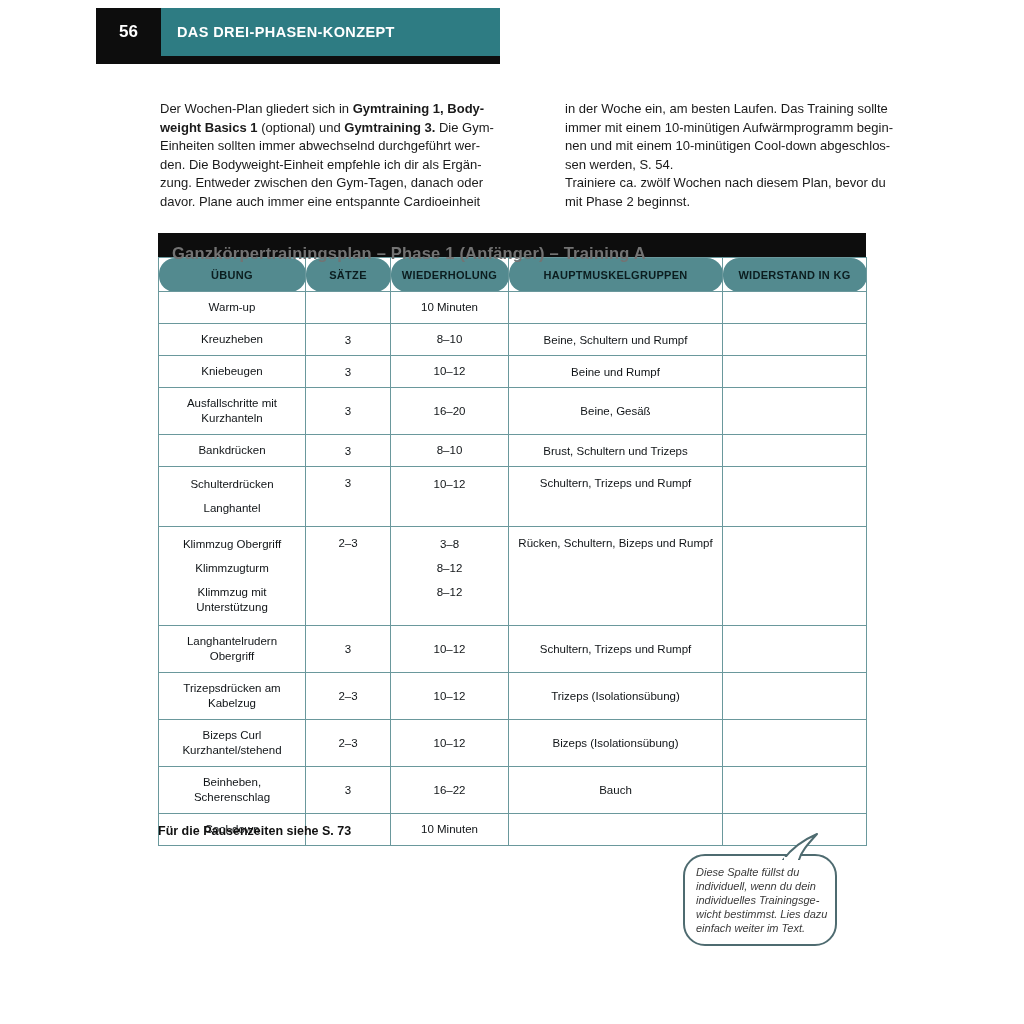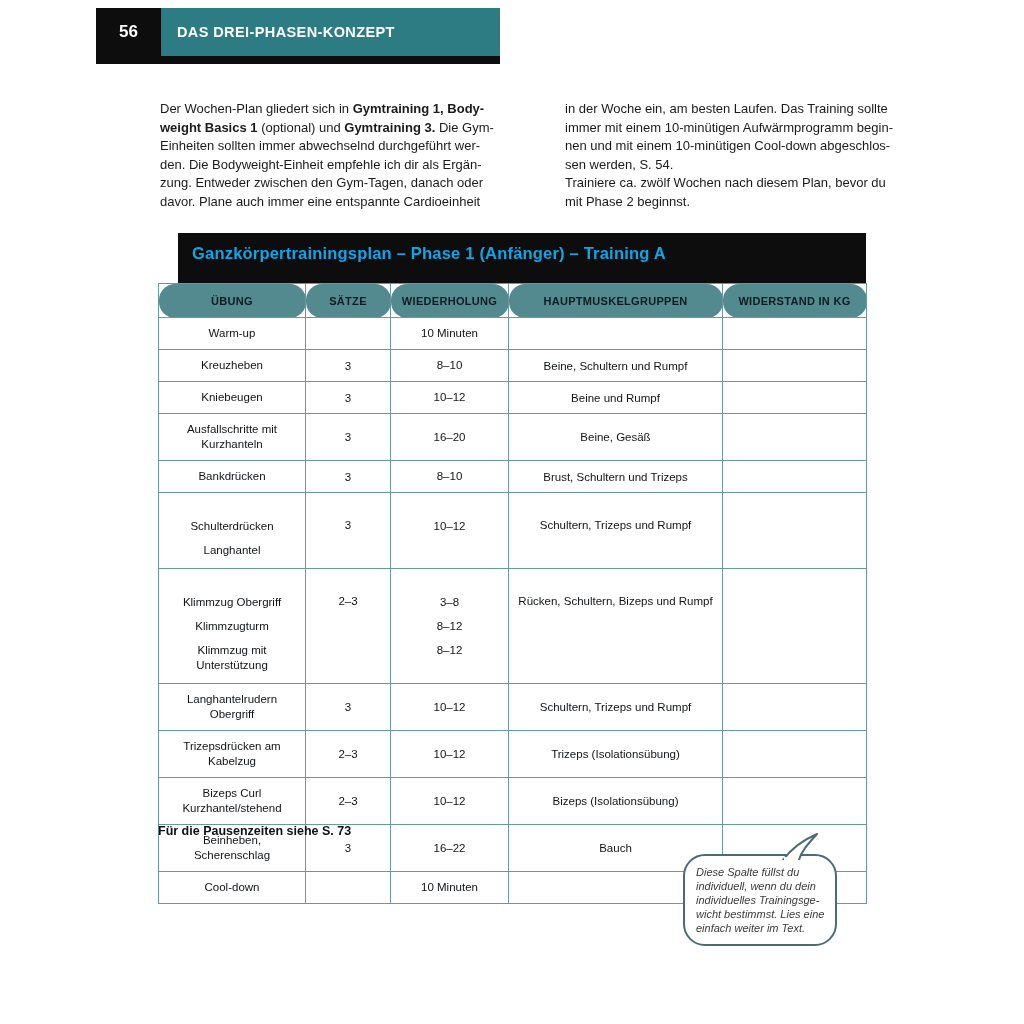--- a/index.html
+++ b/index.html
@@ -22,26 +22,26 @@
 
   
   .col{position:absolute;top:100px;font-size:13px;line-height:18.5px;color:var(--ink);}
   .col-left{left:160px;width:342px;}
   .col-right{left:521px;width:350px;margin-left:44px;}
   .line{white-space:nowrap;}
   .b{font-weight:bold;}
 
   
   .plan{position:absolute;left:158px;top:233px;width:708px;}
-  .plan-title{background:var(--black);color:#0ea5e9;font-weight:bold;font-size:16.5px;height:50px;line-height:40px;padding-left:14px;letter-spacing:0.2px;margin-left:20px;}
+  .plan-title{background:var(--black);color:#737373;font-weight:bold;font-size:16.5px;height:24px;line-height:40px;padding-left:14px;letter-spacing:0.2px;}
   table{width:708px;border-collapse:collapse;table-layout:fixed;}
   th,td{border:1px solid var(--border);text-align:center;vertical-align:middle;font-size:11.5px;color:#101417;padding:8px 5px;}
   thead th{background:var(--table_header);color:#0b1d1f;font-size:11px;font-weight:bold;letter-spacing:0.3px;height:34px;padding:4px 3px;border-radius:16px;}
   .cell-line{white-space:pre-line;line-height:15px;}
-  tr.spaced td{vertical-align:top;padding-top:26px;padding-bottom:10px;}
+  tr.spaced td{vertical-align:top;padding-top:10px;padding-bottom:10px;}
   tr.spaced .cell-line{margin-bottom:9px;}
   tr.spaced .cell-line:last-child{margin-bottom:0;}
 
   
   .footnote{position:absolute;left:158px;top:824px;font-weight:bold;font-size:12.5px;color:#111;}
 
   
   .bubble{position:absolute;left:683px;top:854px;width:154px;background:#ffffff;border:2px solid #4e6b70;border-radius:22px;padding:9px 11px;font-size:11px;line-height:14px;font-style:italic;color:#3a3a3a;}
   .bubble .line{white-space:nowrap;}
   .bubble-tail{position:absolute;right:14px;top:-23px;width:44px;height:27px;}
@@ -245,18 +245,18 @@
 
   <div class="bubble">
     <svg class="bubble-tail" viewBox="0 0 44 27">
       <path d="M6 27 C 14 16, 26 7, 40 1 C 30 12, 24 19, 22 27 Z" fill="#ffffff" stroke="#4e6b70" stroke-width="2" stroke-linejoin="round"></path>
       <rect x="7" y="24" width="14" height="4" fill="#ffffff"></rect>
     </svg>
     <div>
         <div class="line">Diese Spalte füllst du</div>
         <div class="line">individuell, wenn du dein</div>
         <div class="line">individuelles Trainingsge-</div>
-        <div class="line">wicht bestimmst. Lies eine</div>
+        <div class="line">wicht bestimmst. Lies dazu</div>
         <div class="line">einfach weiter im Text.</div>
       </div>
   </div>
 
 </div>
 
 </body></html>

